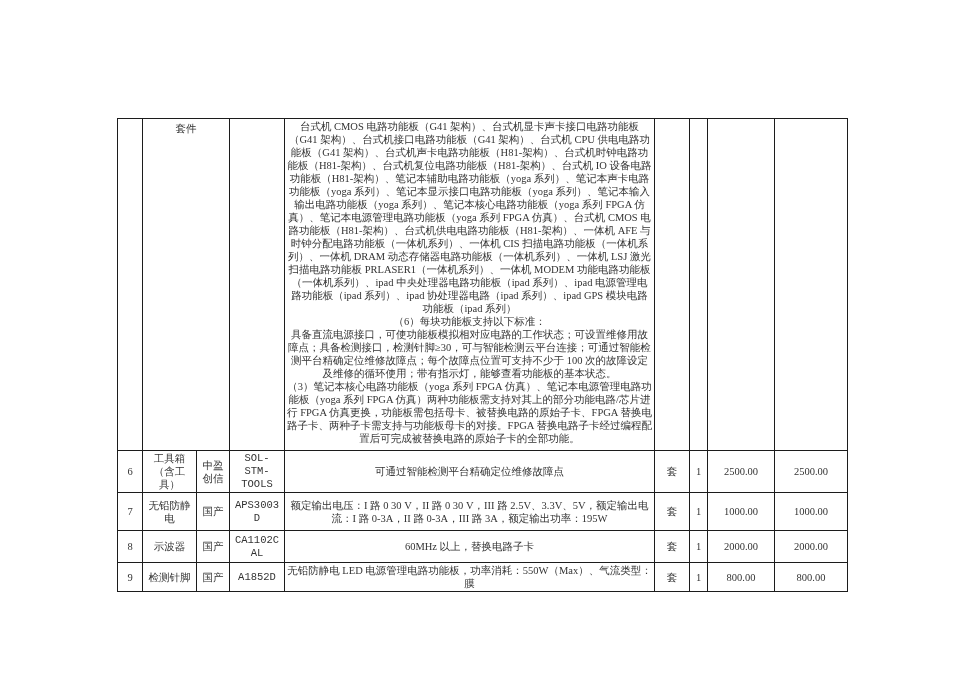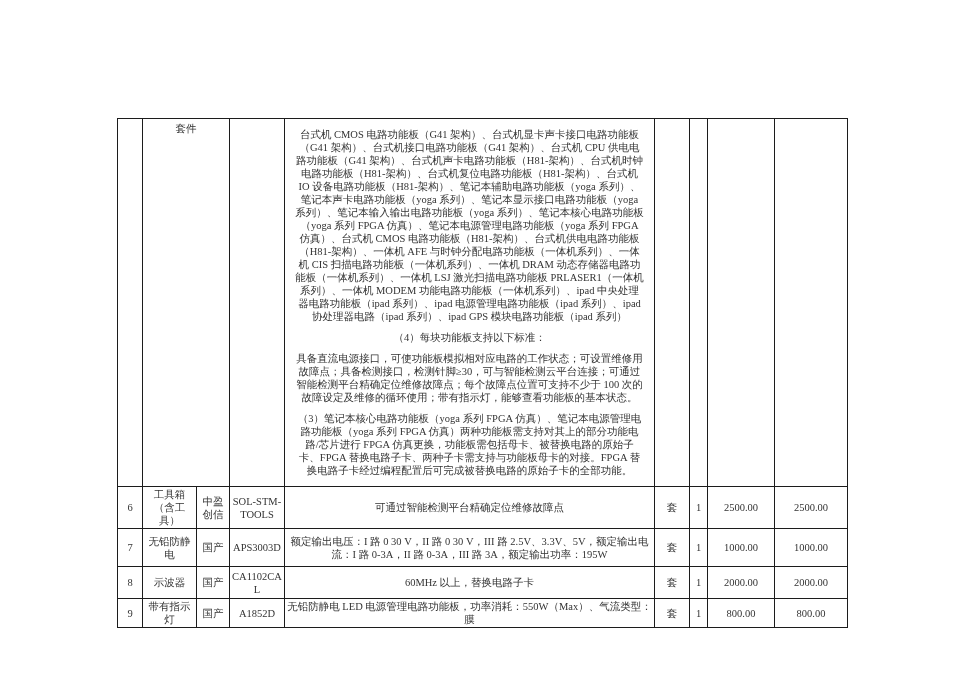--- a/index.html
+++ b/index.html
@@ -32,26 +32,26 @@
     text-align: center;
     padding: 1px 2px;
     overflow: hidden;
     word-break: break-word;
   }
   td.desc {
     text-align: left;
     text-align: justify;
     padding: 2px 5px 2px 4px;
   }
-  td.desc p { margin: 8px; }
+  td.desc p { margin: 0; }
   tr.cont-row td { vertical-align: top; }
   tr.cont-row td.name { padding-top: 3px; }
   td.price { text-align: center; }
   td.total { text-align: right; padding-right: 4px; }
-  td.model { font-family: Liberation Serif, serif; letter-spacing: 0; }
+  td.model { font-family: Liberation Mono, monospace; letter-spacing: 0; }
 </style>
 </head>
 <body>
 
 <div class="page">
   <table class="spec">
     <colgroup>
       <col style="width:25px">
       <col style="width:54px">
       <col style="width:33px">
@@ -63,21 +63,21 @@
       <col style="width:73px">
     </colgroup>
 
     <tbody>
         <tr class="cont-row" style="height:332px">
       <td></td>
       <td class="name" colspan="2">套件</td>
       <td></td>
       <td class="desc">
         <p>台式机 CMOS 电路功能板（G41 架构）、台式机显卡声卡接口电路功能板（G41 架构）、台式机接口电路功能板（G41 架构）、台式机 CPU 供电电路功能板（G41 架构）、台式机声卡电路功能板（H81-架构）、台式机时钟电路功能板（H81-架构）、台式机复位电路功能板（H81-架构）、台式机 IO 设备电路功能板（H81-架构）、笔记本辅助电路功能板（yoga 系列）、笔记本声卡电路功能板（yoga 系列）、笔记本显示接口电路功能板（yoga 系列）、笔记本输入输出电路功能板（yoga 系列）、笔记本核心电路功能板（yoga 系列 FPGA 仿真）、笔记本电源管理电路功能板（yoga 系列 FPGA 仿真）、台式机 CMOS 电路功能板（H81-架构）、台式机供电电路功能板（H81-架构）、一体机 AFE 与时钟分配电路功能板（一体机系列）、一体机 CIS 扫描电路功能板（一体机系列）、一体机 DRAM 动态存储器电路功能板（一体机系列）、一体机 LSJ 激光扫描电路功能板 PRLASER1（一体机系列）、一体机 MODEM 功能电路功能板（一体机系列）、ipad 中央处理器电路功能板（ipad 系列）、ipad 电源管理电路功能板（ipad 系列）、ipad 协处理器电路（ipad 系列）、ipad GPS 模块电路功能板（ipad 系列）</p>
-        <p>（4）每块功能板支持以下标准：</p>
+        <p>（6）每块功能板支持以下标准：</p>
         <p>具备直流电源接口，可使功能板模拟相对应电路的工作状态；可设置维修用故障点；具备检测接口，检测针脚≥30，可与智能检测云平台连接；可通过智能检测平台精确定位维修故障点；每个故障点位置可支持不少于 100 次的故障设定及维修的循环使用；带有指示灯，能够查看功能板的基本状态。</p>
         <p>（3）笔记本核心电路功能板（yoga 系列 FPGA 仿真）、笔记本电源管理电路功能板（yoga 系列 FPGA 仿真）两种功能板需支持对其上的部分功能电路/芯片进行 FPGA 仿真更换，功能板需包括母卡、被替换电路的原始子卡、FPGA 替换电路子卡、两种子卡需支持与功能板母卡的对接。FPGA 替换电路子卡经过编程配置后可完成被替换电路的原始子卡的全部功能。</p>
       </td>
       <td></td>
       <td></td>
       <td class="price"></td>
       <td class="total"></td>
     </tr>
 
     <tr style="height:37px">
@@ -111,21 +111,21 @@
       <td class="model">CA1102CAL</td>
       <td class="desc">60MHz 以上，替换电路子卡</td>
       <td>套</td>
       <td>1</td>
       <td class="price">2000.00</td>
       <td class="total">2000.00</td>
     </tr>
 
     <tr style="height:28px">
       <td>9</td>
-      <td>带有指示灯</td>
+      <td>检测针脚</td>
       <td>国产</td>
       <td class="model">A1852D</td>
       <td class="desc">无铅防静电 LED 电源管理电路功能板，功率消耗：550W（Max）、气流类型：膜</td>
       <td>套</td>
       <td>1</td>
       <td class="price">800.00</td>
       <td class="total">800.00</td>
     </tr>
   </tbody>
     </table>

